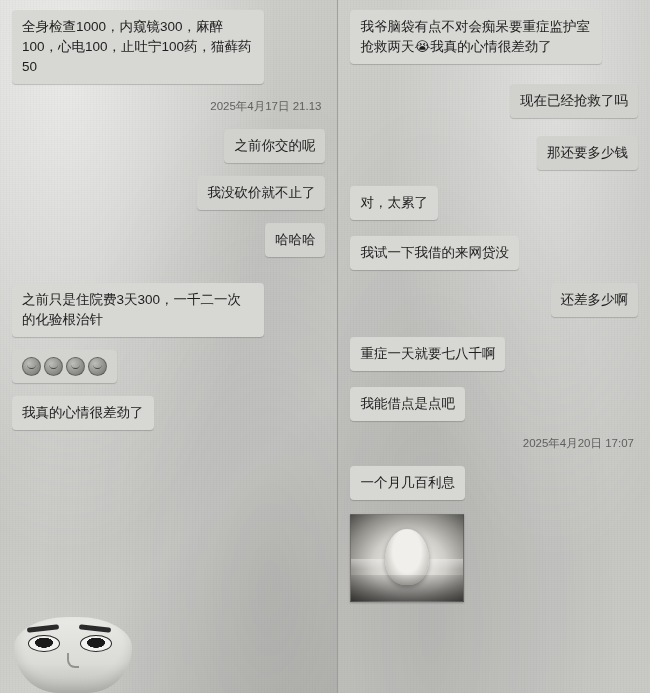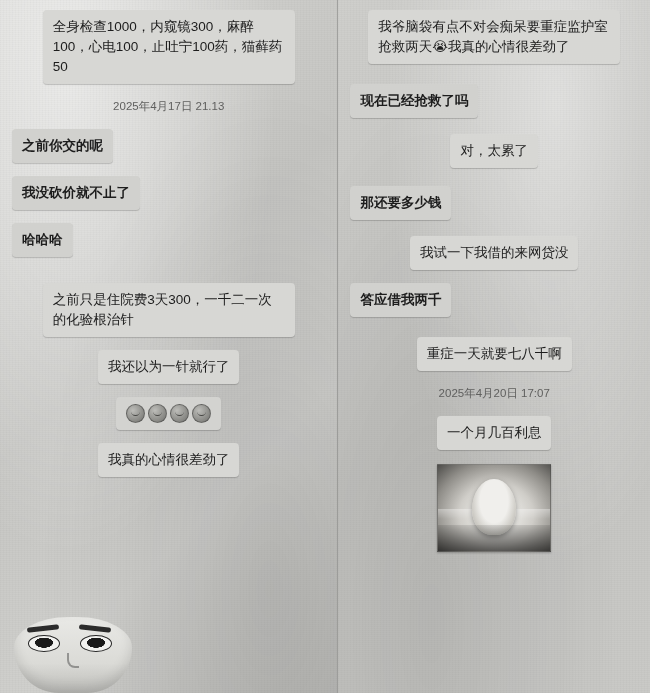--- a/index.html
+++ b/index.html
@@ -39,23 +39,23 @@
   .noise{
     position:absolute;inset:0;pointer-events:none;
     background-image:
       repeating-linear-gradient(0deg, rgba(0,0,0,0.025) 0px, rgba(0,0,0,0.025) 1px, rgba(255,255,255,0.02) 1px, rgba(255,255,255,0.02) 2px),
       repeating-linear-gradient(90deg, rgba(0,0,0,0.02) 0px, rgba(0,0,0,0.02) 1px, rgba(255,255,255,0.015) 1px, rgba(255,255,255,0.015) 3px);
     mix-blend-mode:multiply;
     opacity:.55;
   }
   .msgs{position:relative;padding:10px 12px 0 12px;}
   .row{display:flex;margin-bottom:13px;}
-  .row.left{justify-content:center;}
-  .row.right{justify-content:flex-start;font-weight:bold;}
-  .row.center{justify-content:center;}
+  .row.left{justify-content:flex-start;}
+  .row.right{justify-content:flex-end;}
+  .row.center{justify-content:flex-end;}
   .bubble{
     max-width:232px;
     background:#d3d3d0;
     color:#1f1f1f;
     font-size:13.5px;
     line-height:20px;
     padding:7px 10px;
     border-radius:4px;
     box-shadow:0 1px 1px rgba(0,0,0,0.18);
     word-break:break-word;
@@ -163,23 +163,20 @@
 
 
       <div class="row right">
         <div class="bubble sent">哈哈哈</div>
       </div>
 
       <div class="row left" style="margin-top:26px">
         <div class="bubble recv">之前只是住院费3天300，一千二一次的化验根治针</div>
       </div>
 
-      <div class="row left">
-        <div class="bubble recv">我还以为一针就行了</div>
-      </div>
 
       <div class="row left">
         <div class="emoji-bubble">
           <span class="emoji"></span>
           <span class="emoji"></span>
           <span class="emoji"></span>
           <span class="emoji"></span>
         </div>
       </div>
 
@@ -205,41 +202,44 @@
     <div class="msgs">
 
       <div class="row left">
         <div class="bubble recv">我爷脑袋有点不对会痴呆要重症监护室抢救两天😭我真的心情很差劲了</div>
       </div>
 
       <div class="row right" style="margin-top:20px">
         <div class="bubble sent">现在已经抢救了吗</div>
       </div>
 
+      <div class="row right" style="margin-top:18px">
+        <div class="bubble sent">那还要多少钱</div>
+      </div>
+
       <div class="row left" style="margin-top:16px">
         <div class="bubble recv">对，太累了</div>
       </div>
 
-      <div class="row right" style="margin-top:18px">
-        <div class="bubble sent">那还要多少钱</div>
-      </div>
-
       <div class="row left" style="margin-top:16px">
         <div class="bubble recv">我试一下我借的来网贷没</div>
       </div>
 
 
       <div class="row right">
-        <div class="bubble sent">答应借我两千</div>
+        <div class="bubble sent">还差多少啊</div>
       </div>
 
       <div class="row left" style="margin-top:20px">
         <div class="bubble recv">重症一天就要七八千啊</div>
       </div>
 
+      <div class="row left" style="margin-top:16px">
+        <div class="bubble recv">我能借点是点吧</div>
+      </div>
 
 
       <div class="row center" style="margin-top:8px">
         <div class="stamp">2025年4月20日 17:07</div>
       </div>
 
       <div class="row left" style="margin-top:8px">
         <div class="bubble recv">一个月几百利息</div>
       </div>
 

